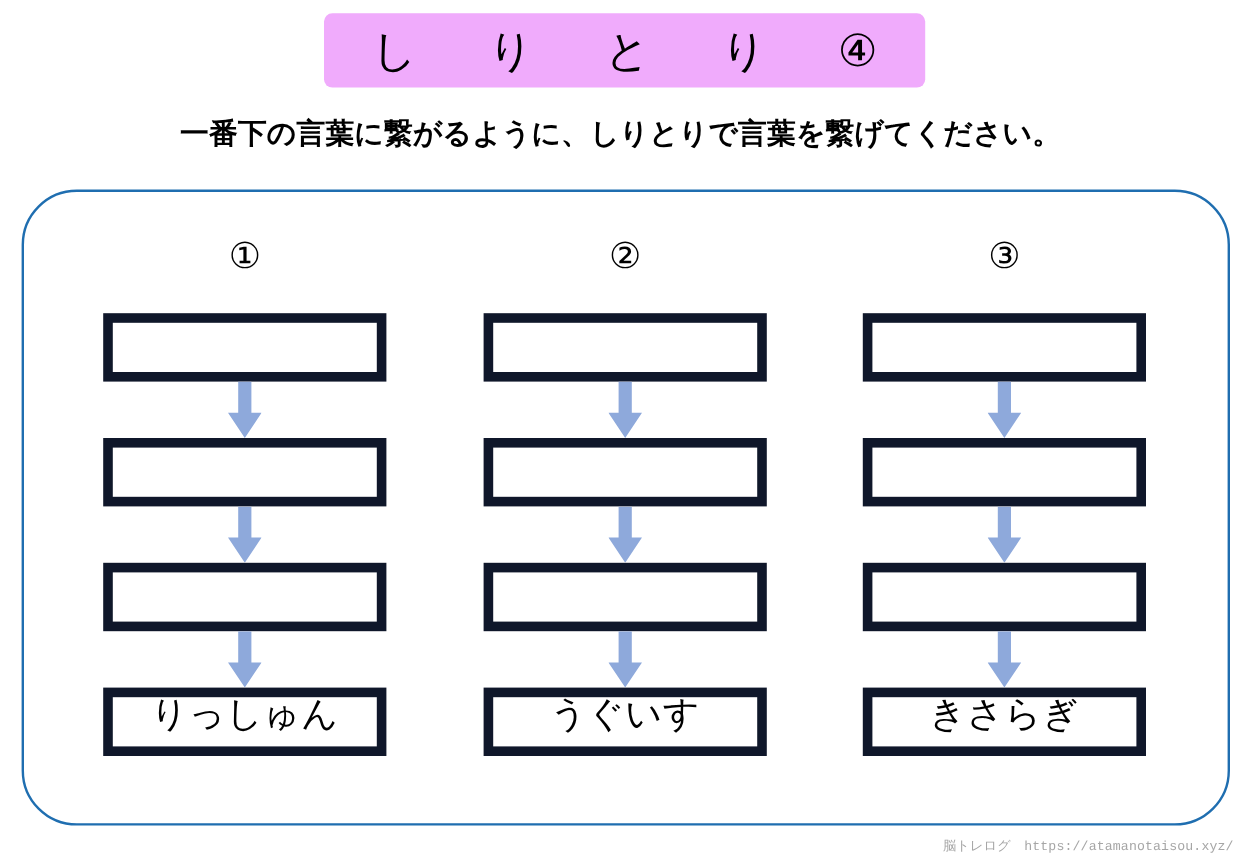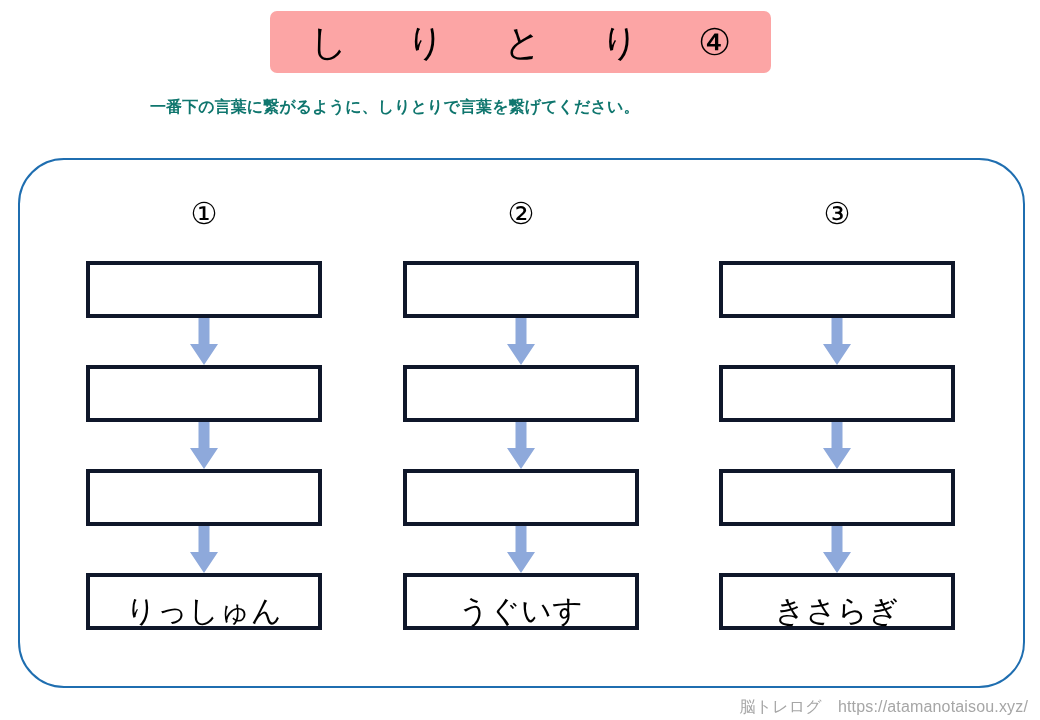--- a/index.html
+++ b/index.html
@@ -17,21 +17,21 @@
     color: #000000;
   }
 
   
   #title-banner {
     position: absolute;
     left: 270px;
     top: 11px;
     width: 501px;
     height: 62px;
-    background: #fca5a5;
+    background: #f0abfc;
     border-radius: 7px;
     display: flex;
     align-items: center;
     justify-content: center;
     box-sizing: border-box;
   }
   #title-text {
     font-size: 37px;
     line-height: 1;
     letter-spacing: 0.30em;
@@ -39,26 +39,26 @@
     font-weight: 400;
     color: #000000;
     white-space: pre;
   }
 
   
   #instruction {
     position: absolute;
     left: 150px;
     top: 97px;
-    font-size: 16px;
+    font-size: 24px;
     font-weight: 700;
     line-height: 1.25;
     white-space: nowrap;
     letter-spacing: 0.005em;
-    color: #0f766e;
+    color: #000000;
   }
 
   
   #worksheet-frame {
     position: absolute;
     left: 18px;
     top: 158px;
     width: 1007px;
     height: 530px;
     border: 2px solid #1f6eb0;
@@ -86,25 +86,25 @@
     font-size: 30px;
     line-height: 1;
     color: #000000;
   }
 
   .word-box {
     position: absolute;
     left: 0;
     width: 236px;
     height: 57px;
-    border: 4px solid #0f172a;
+    border: 8px solid #0f172a;
     background: #ffffff;
     box-sizing: border-box;
     display: flex;
-    align-items: flex-end;
+    align-items: flex-start;
     justify-content: center;
   }
   .word-box-text {
     font-size: 30px;
     line-height: 1;
     letter-spacing: 0.02em;
     color: #000000;
     white-space: nowrap;
   }
   .row-0 { top: 261px; }
@@ -122,24 +122,25 @@
   .chain-arrow svg { display: block; width: 28px; height: 47px; }
   .arrow-0 { top: 318px; }
   .arrow-1 { top: 422px; }
   .arrow-2 { top: 526px; }
 
   
   #footer-credit {
     position: absolute;
     right: 12px;
     top: 697px;
-    font-size: 16px;
+    font-size: 11px;
     color: #a6a6a6;
     white-space: pre;
     letter-spacing: 0.01em;
+    font-family: Liberation Mono, monospace;
   }
 </style>
 </head>
 <body>
 
 <div id="title-banner">
   <span id="title-text">し　り　と　り　④</span>
 </div>
 
 <div id="instruction">一番下の言葉に繋がるように、しりとりで言葉を繋げてください。</div>

